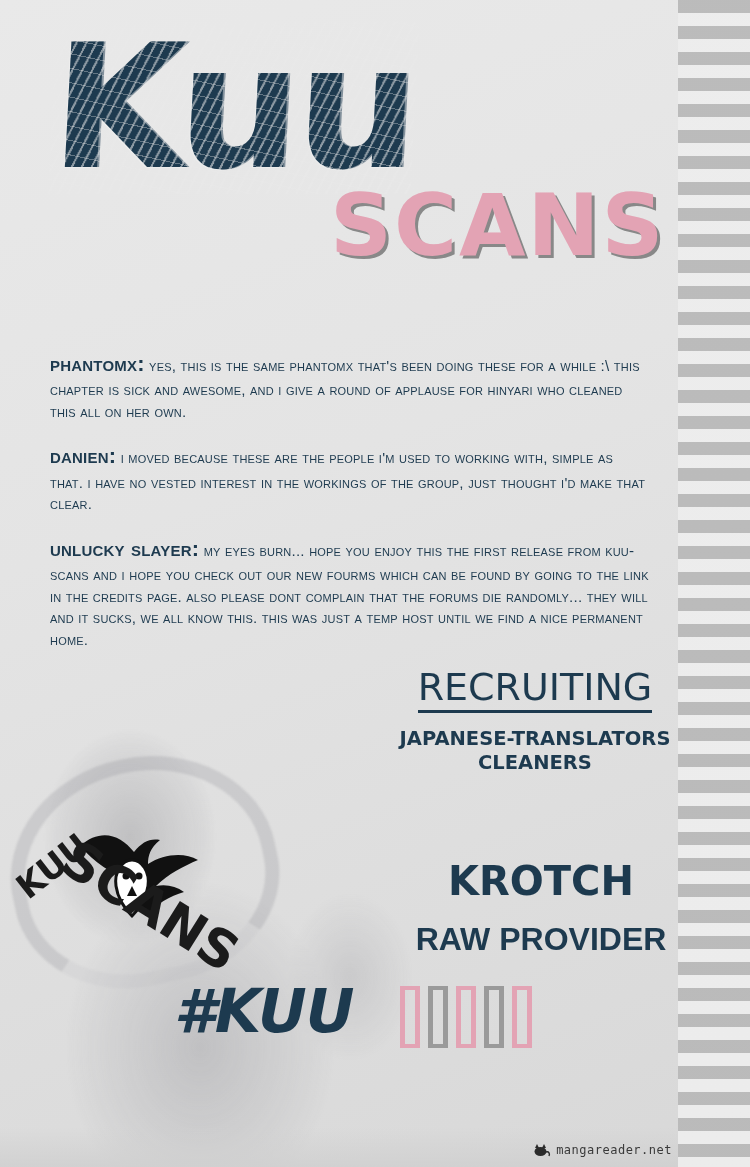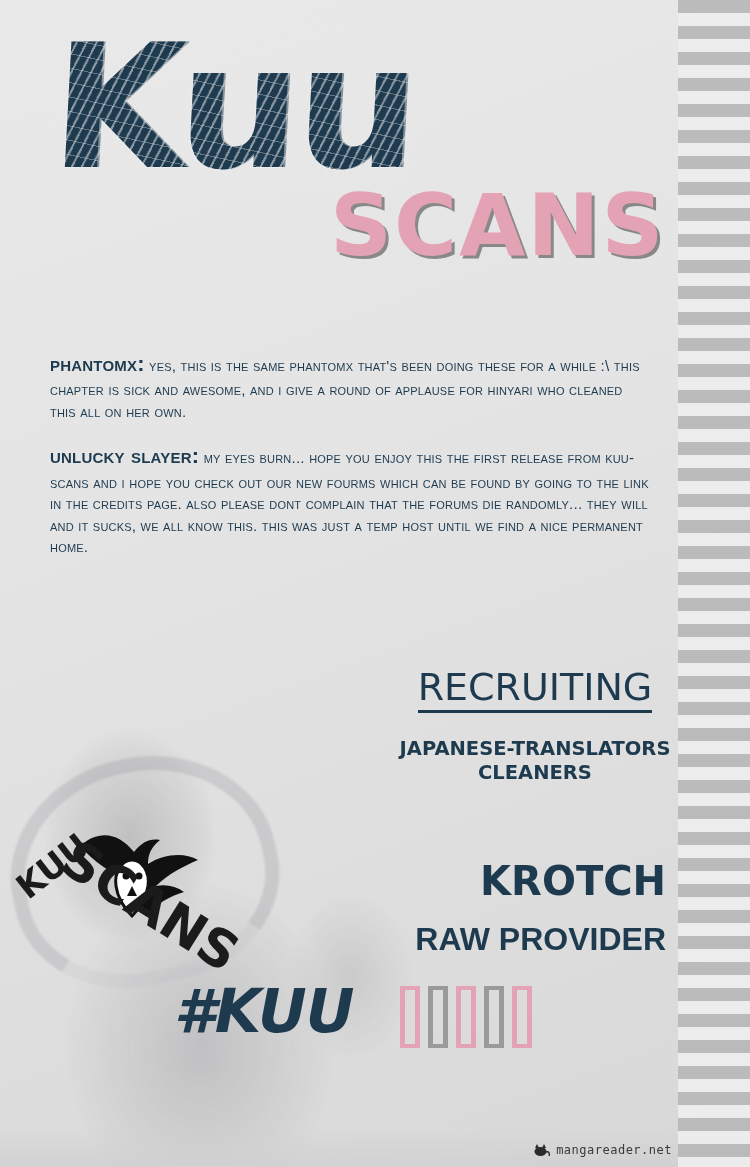--- a/index.html
+++ b/index.html
@@ -140,34 +140,34 @@
     font-family: "DejaVu Sans", sans-serif;
     font-weight: normal;
     font-size: 38px;
     letter-spacing: 0px;
     border-bottom: 3px solid #1d3a4f;
     display: inline-block;
     padding-bottom: 2px;
     line-height: 1.05;
   }
   .recruit-roles {
-    margin-top: 24px;
+    margin-top: 14px;
     font-family: "DejaVu Sans", sans-serif;
     font-weight: bold;
     font-size: 19.5px;
     line-height: 1.25;
     letter-spacing: 0px;
   }
 
   .krotch {
     position: absolute;
-    left: 376px;
+    left: 396px;
     top: 860px;
     width: 290px;
-    text-align: right;
+    text-align: center;
     color: #1d3a4f;
   }
   .krotch-name {
     font-family: "DejaVu Sans", sans-serif;
     font-weight: bold;
     font-size: 40px;
     letter-spacing: 0px;
     line-height: 1.05;
   }
   .krotch-role {
@@ -305,20 +305,23 @@
     <div class="kuu-word">
       <span>Kuu</span>
       <span class="grit"></span>
     </div>
     <div class="rants-word">SCANS</div>
   </div>
 
   <div class="rants">
     <div class="rant-block">
       <span class="rant-name">PhantomX:</span><span class="rant-text"> yes, this is the same PhantomX that's been doing these for a while :\ this chapter is sick and awesome, and I give a round of applause for Hinyari who cleaned this all on her own.</span>
+    </div>
+    <div class="rant-block">
+      <span class="rant-name">Danien:</span><span class="rant-text"> I moved because these are the people I'm used to working with, simple as that.  I have no vested interest in the workings of the group, just thought I'd make that clear.</span>
     </div>
     <div class="rant-block">
       <span class="rant-name">Unlucky Slayer:</span><span class="rant-text"> my eyes burn... hope you enjoy this the first release from Kuu-scans and I hope you check out our new fourms which can be found by going to the link in the credits page. also please dont complain that the forums die randomly... they will and it sucks, we all know this. this was just a temp host until we find a nice permanent home.</span>
     </div>
   </div>
 
   <div class="recruit">
     <div class="recruit-title">RECRUITING</div>
     <div class="recruit-roles">
       <div>JAPANESE-TRANSLATORS</div>

